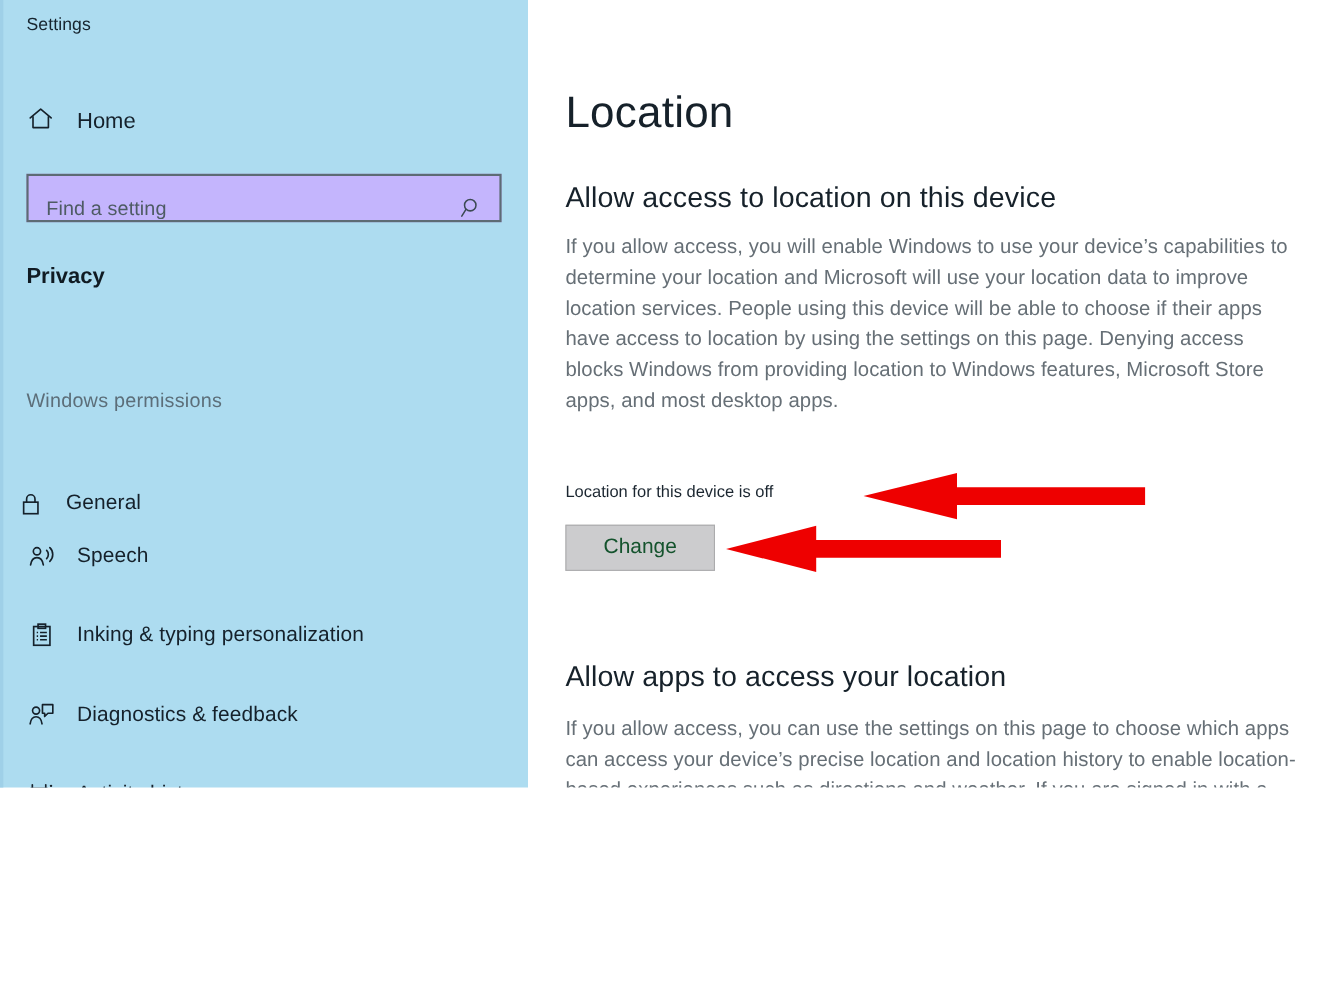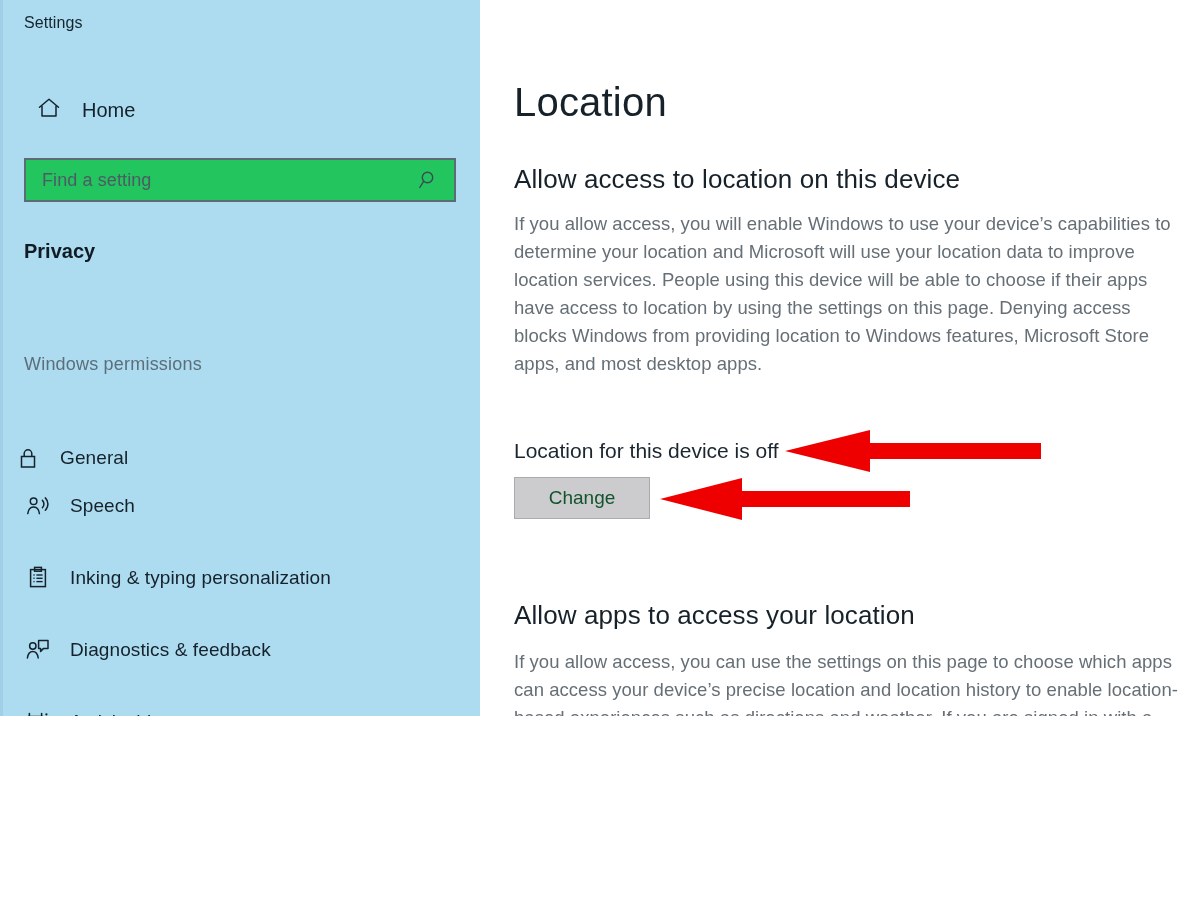--- a/index.html
+++ b/index.html
@@ -64,39 +64,39 @@
 
   .nav-home {
     position: absolute;
     left: 0px;
     top: 88px;
     width: 480px;
     height: 44px;
     display: flex;
     align-items: center;
     box-sizing: border-box;
-    padding-left: 36px;
+    padding-left: 24px;
   }
   .nav-home .label {
     font-size: 20px;
     color: #15212b;
     margin-left: 20px;
   }
 
   .search-box {
     position: absolute;
     left: 24px;
     top: 158px;
     width: 432px;
     height: 44px;
-    background: #22c55e;
+    background: #c4b5fd;
     border: 2px solid #5d6b74;
     box-sizing: border-box;
     display: flex;
-    align-items: center;
+    align-items: flex-end;
   }
   .search-box .ph {
     font-size: 18px;
     color: #4e5b64;
     margin-left: 16px;
     flex: 1;
     letter-spacing: .1px;
   }
   .search-box .mag {
     margin-right: 14px;
@@ -189,21 +189,21 @@
     font-size: 18.5px;
     line-height: 28px;
     color: #666f76;
     letter-spacing: .05px;
   }
 
   .status-line {
     position: absolute;
     left: 34px;
     top: 439px;
-    font-size: 21px;
+    font-size: 15px;
     color: #1b2630;
   }
 
   .change-btn {
     position: absolute;
     left: 34px;
     top: 477px;
     width: 136px;
     height: 42px;
     background: #ccccce;

